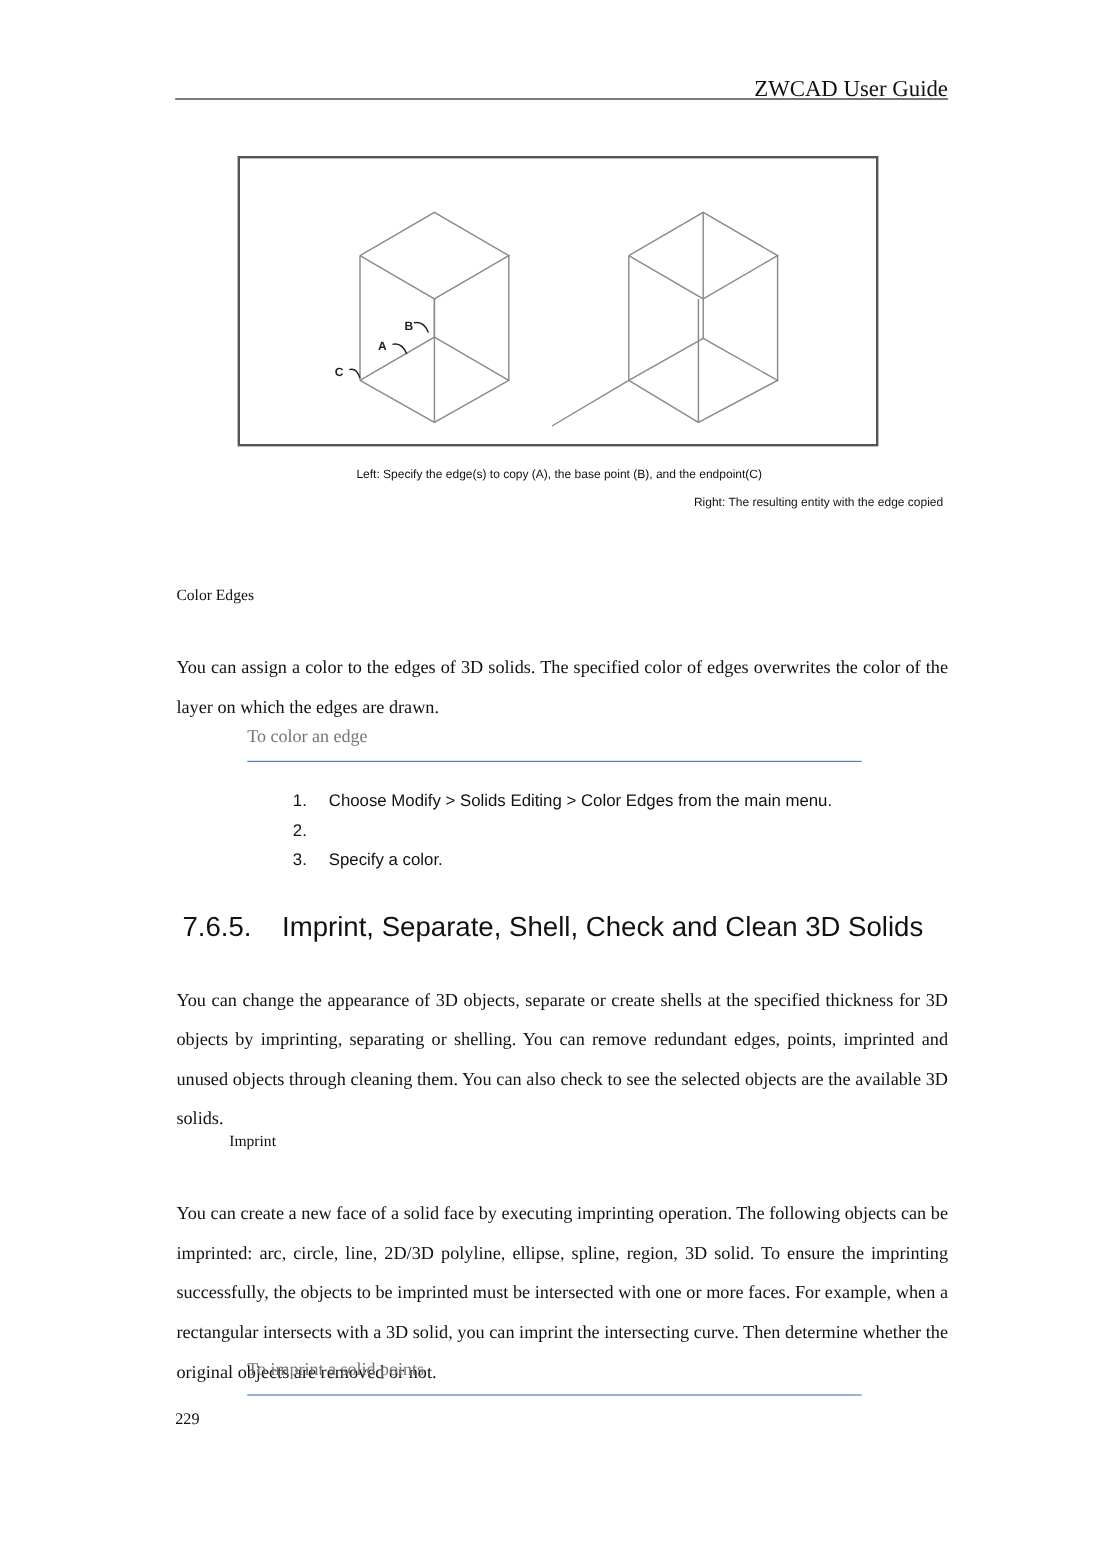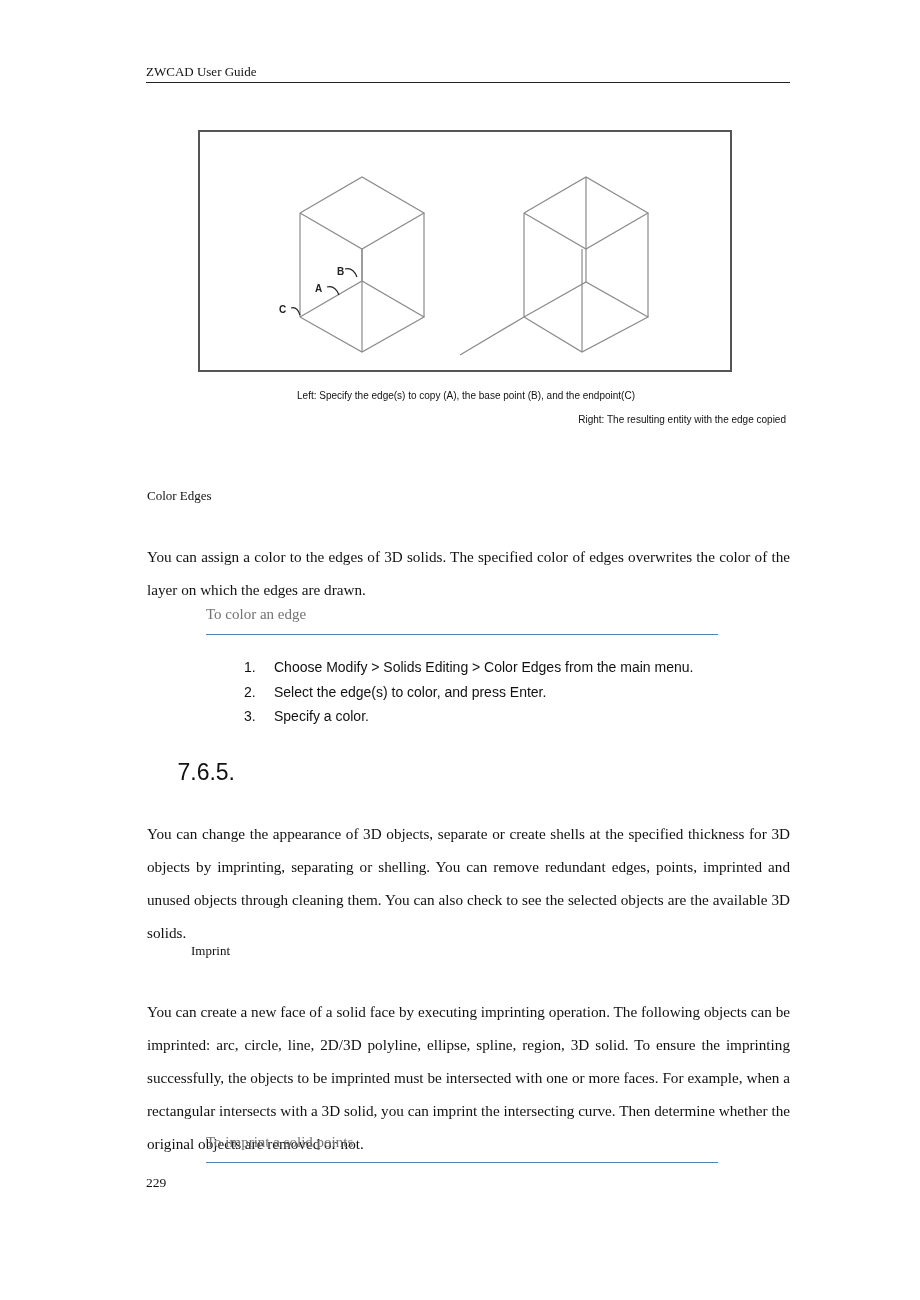--- a/index.html
+++ b/index.html
@@ -1,30 +1,30 @@
 <!DOCTYPE html>
 <html><head>
 <meta charset="utf-8">
 <style>
   html, body { margin:0; padding:0; background:#ffffff; }
   body { width:920px; height:1300px; position:relative; overflow:hidden; font-family:"Liberation Serif", serif; color:#111; }
   .abs { position:absolute; }
-  .header { left:146px; top:64px; width:644px; text-align:left; font-size:13px; }
+  .header { left:146px; top:64px; width:644px; text-align:right; font-size:19px; }
   .header-rule { left:146px; top:82px; width:644px; height:0; border-top:1.5px solid #222; }
   .figure { left:198px; top:130px; width:534px; height:242px; border:2px solid #555; box-sizing:border-box; }
   .figure svg { position:absolute; left:0; top:0; }
   .caption { font-family:"Liberation Sans", sans-serif; font-size:10px; text-align:center; width:640px; left:146px; }
   .h4 { font-family:Liberation Serif, serif; font-size:13px; left:147px; }
   .para { left:147px; width:643px; font-size:15.2px; line-height:33px; text-align:justify; }
   .proc-title { left:206px; font-size:15px; color:#737373; }
   .proc-rule { left:206px; width:512px; height:0; border-top:1.5px solid #4f81bd; }
   .steps { left:244px; font-family:"Liberation Sans", sans-serif; font-size:14px; margin:0; padding:0; list-style:none; }
   .steps li { height:24.5px; line-height:24.5px; display:flex; }
   .steps .num { width:30px; }
-  .h3 { left:152px; font-family:"Liberation Sans", sans-serif; font-size:23px; display:flex;text-align:right; }
+  .h3 { left:152px; font-family:"Liberation Sans", sans-serif; font-size:23px; display:flex; }
   .h3 .num { width:83px; }
   .page-num { left:146px; width:644px; text-align:left; font-size:13.5px; top:1175px; }
 </style>
 </head>
 <body>
 
 <div class="abs header">ZWCAD User Guide</div>
 <div class="abs header-rule"></div>
 
 <div class="abs figure">
@@ -66,30 +66,30 @@
 <div class="abs proc-title" style="top:606px;">To color an edge</div>
 <div class="abs proc-rule" style="top:634px;"></div>
 
 <ol class="abs steps" style="top:655px;">
   <li>
       <span class="num">1.</span>
       <span>Choose Modify &gt; Solids Editing &gt; Color Edges from the main menu.</span>
     </li>
   <li>
       <span class="num">2.</span>
-      <span>Select the edge(s) to color, and press Enter.</span>
     </li>
   <li>
       <span class="num">3.</span>
       <span>Specify a color.</span>
     </li>
 </ol>
 
 <div class="abs h3" style="top:759px;">
   <span class="num">7.6.5.</span>
+  <span>Imprint, Separate, Shell, Check and Clean 3D Solids</span>
 </div>
 
 <div class="abs para" style="top:817px;">You can change the appearance of 3D objects, separate or create shells at the specified thickness for 3D objects by imprinting, separating or shelling. You can remove redundant edges, points, imprinted and unused objects through cleaning them. You can also check to see the selected objects are the available 3D solids.</div>
 
 <div class="abs h4" style="top:943px;margin-left:44px;">Imprint</div>
 <div class="abs para" style="top:995px;">You can create a new face of a solid face by executing imprinting operation. The following objects can be imprinted: arc, circle, line, 2D/3D polyline, ellipse, spline, region, 3D solid. To ensure the imprinting successfully, the objects to be imprinted must be intersected with one or more faces. For example, when a rectangular intersects with a 3D solid, you can imprint the intersecting curve. Then determine whether the original objects are removed or not.</div>
 
 <div class="abs proc-title" style="top:1134px;">To imprint a solid points</div>
 <div class="abs proc-rule" style="top:1162px;"></div>
 

